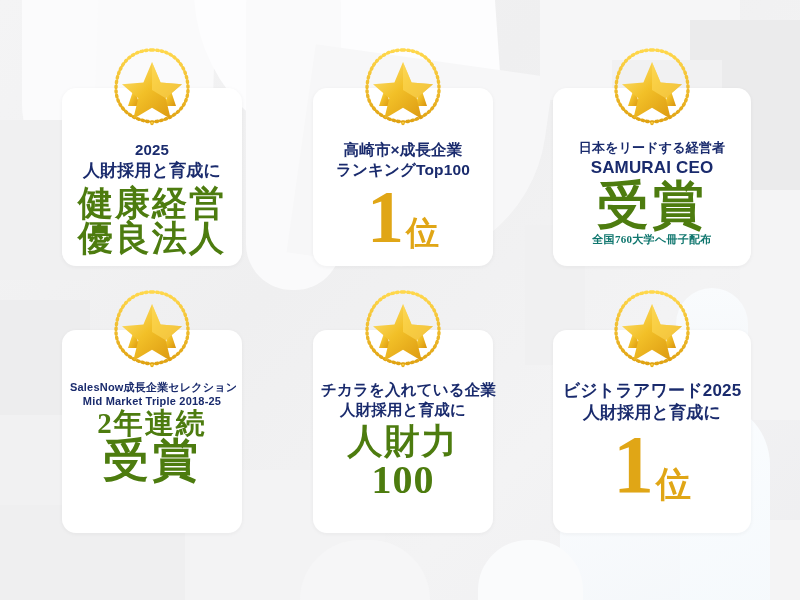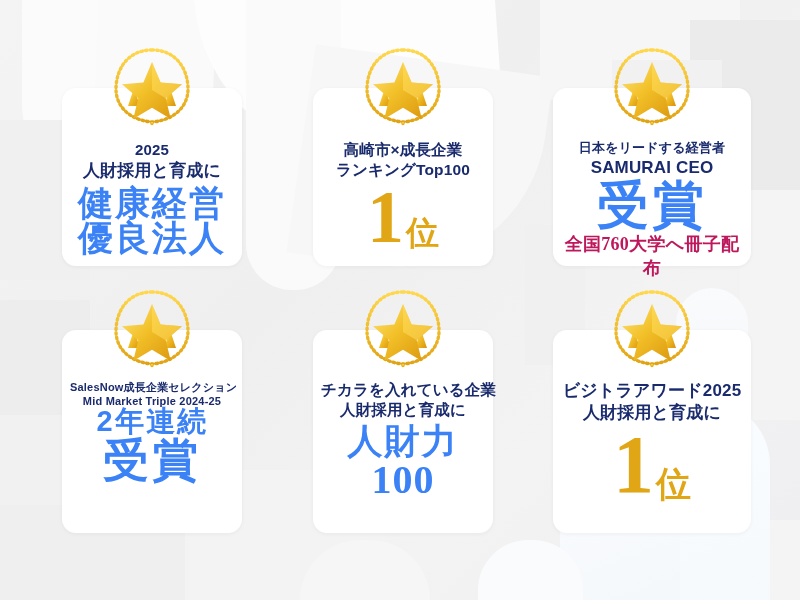--- a/index.html
+++ b/index.html
@@ -156,52 +156,52 @@
 
   .h-2025   { font-size: 15px; }
   .h-dept   { font-size: 17px; }
   .h-normal { font-size: 15.5px; }
   .h-small  { font-size: 13px; }
   .h-en     { font-size: 11px; letter-spacing: .2px; }
 
   
   .gold {
     font-family: "Liberation Serif", "DejaVu Serif", serif;
-    color: #3b82f6;
+    color: #4d7c0f;
     font-weight: 700;
     line-height: 1.02;
   }
   .gold .ln { display: block; }
 
   .gold-big      { font-size: 35px; letter-spacing: 2px; margin-top: 4px; }
   .gold-huge     { font-size: 46px; letter-spacing: 3px; }
   .gold-xl       { font-size: 52px; letter-spacing: 3px; }
-  .gold-mid      { font-size: 29px; letter-spacing: 2px; font-family: Liberation Mono, monospace; }
+  .gold-mid      { font-size: 29px; letter-spacing: 2px; }
   .gold-100      { font-size: 40px; letter-spacing: 1px; }
 
   
   .rank {
     font-family: "Liberation Serif", "DejaVu Serif", serif;
     color: #e0a616;
     font-weight: 700;
     display: flex;
     align-items: flex-end;
     justify-content: center;
     line-height: 1;
   }
   .rank .num  { font-size: 74px; }
   .rank .unit { font-size: 33px; margin-left: 2px; margin-bottom: 4px; }
 
   .rank.big .num  { font-size: 82px; }
   .rank.big .unit { font-size: 35px; }
 
   .sub-note {
     font-family: "Liberation Serif", "DejaVu Serif", serif;
-    color: #be185d;
-    font-size: 18px;
+    color: #0f766e;
+    font-size: 11px;
     font-weight: 700;
     letter-spacing: .3px;
   }
 </style>
 </head>
 <body>
 
 <div id="bg">
   <div class="bg-shape bg-ribbon-a"></div>
   <div class="bg-shape bg-ribbon-b"></div>
@@ -327,21 +327,21 @@
         <circle cx="45" cy="79.5" r="1.7" fill="url(#g2)"></circle>
         <path d="M27 44 L33 62 L21 62 Z" fill="url(#g1)"></path>
         <path d="M63 44 L69 62 L57 62 Z" fill="url(#g1)"></path>
         <path d="M45 18 L53.6 38.5 L75 40.2 L58.7 54.2 L63.8 75 L45 63.8 L26.2 75 L31.3 54.2 L15 40.2 L36.4 38.5 Z" fill="url(#g1)"></path>
         <path d="M45 18 L53.6 38.5 L75 40.2 L58.7 54.2 L45 46 Z" fill="#ffdc5c" opacity=".55"></path>
       </svg>
     </div>
     <div class="card-body">
       <div class="headline">
         <span class="ln h-en">SalesNow成長企業セレクション</span>
-        <span class="ln h-en">Mid Market Triple 2024-25</span>
+        <span class="ln h-en">Mid Market Triple 2018-25</span>
       </div>
       <div class="gold gold-mid">2年連続</div>
       <div class="gold gold-huge">
         <span class="ln">受賞</span>
       </div>
     </div>
   </div>
 
   <div class="card r1 c1">
     <div class="emblem">

